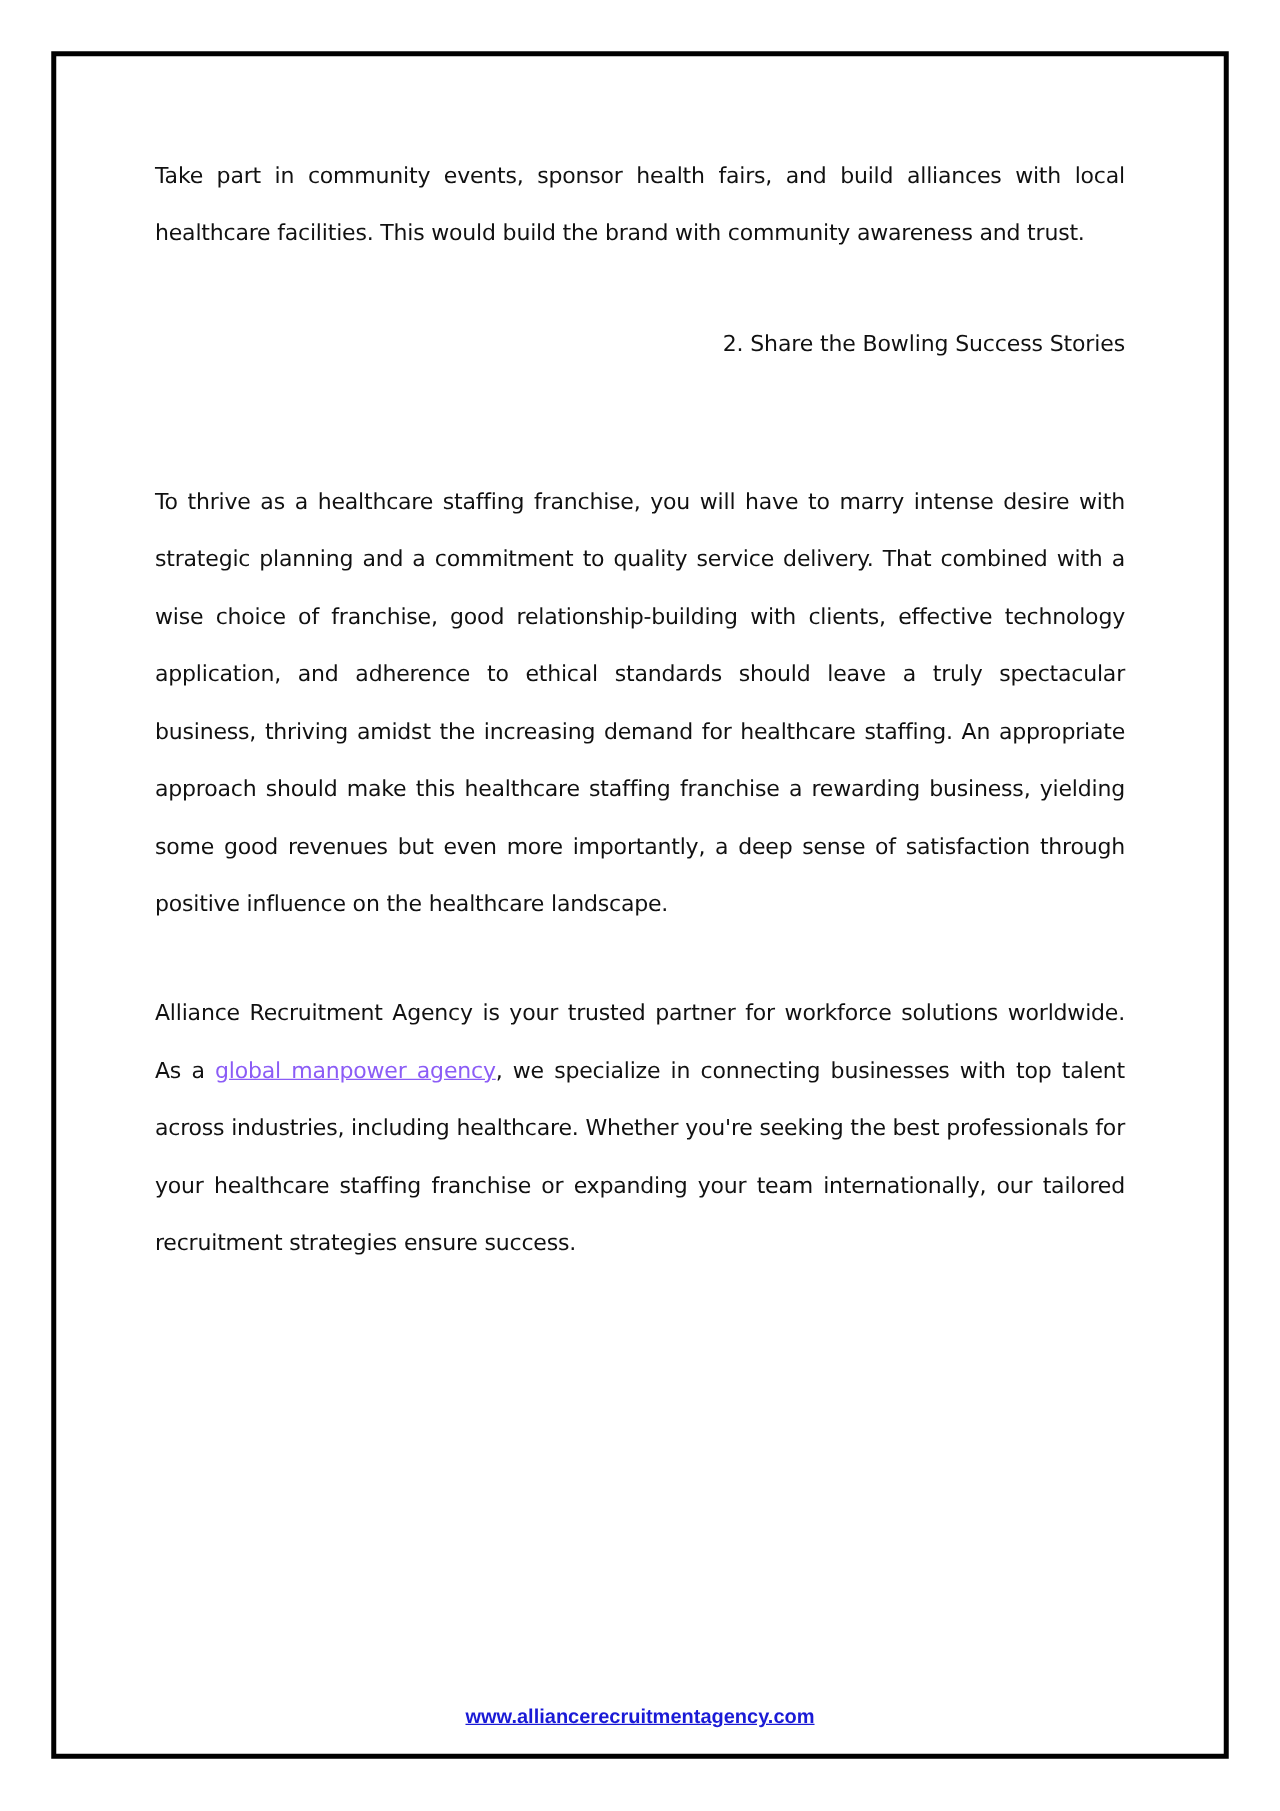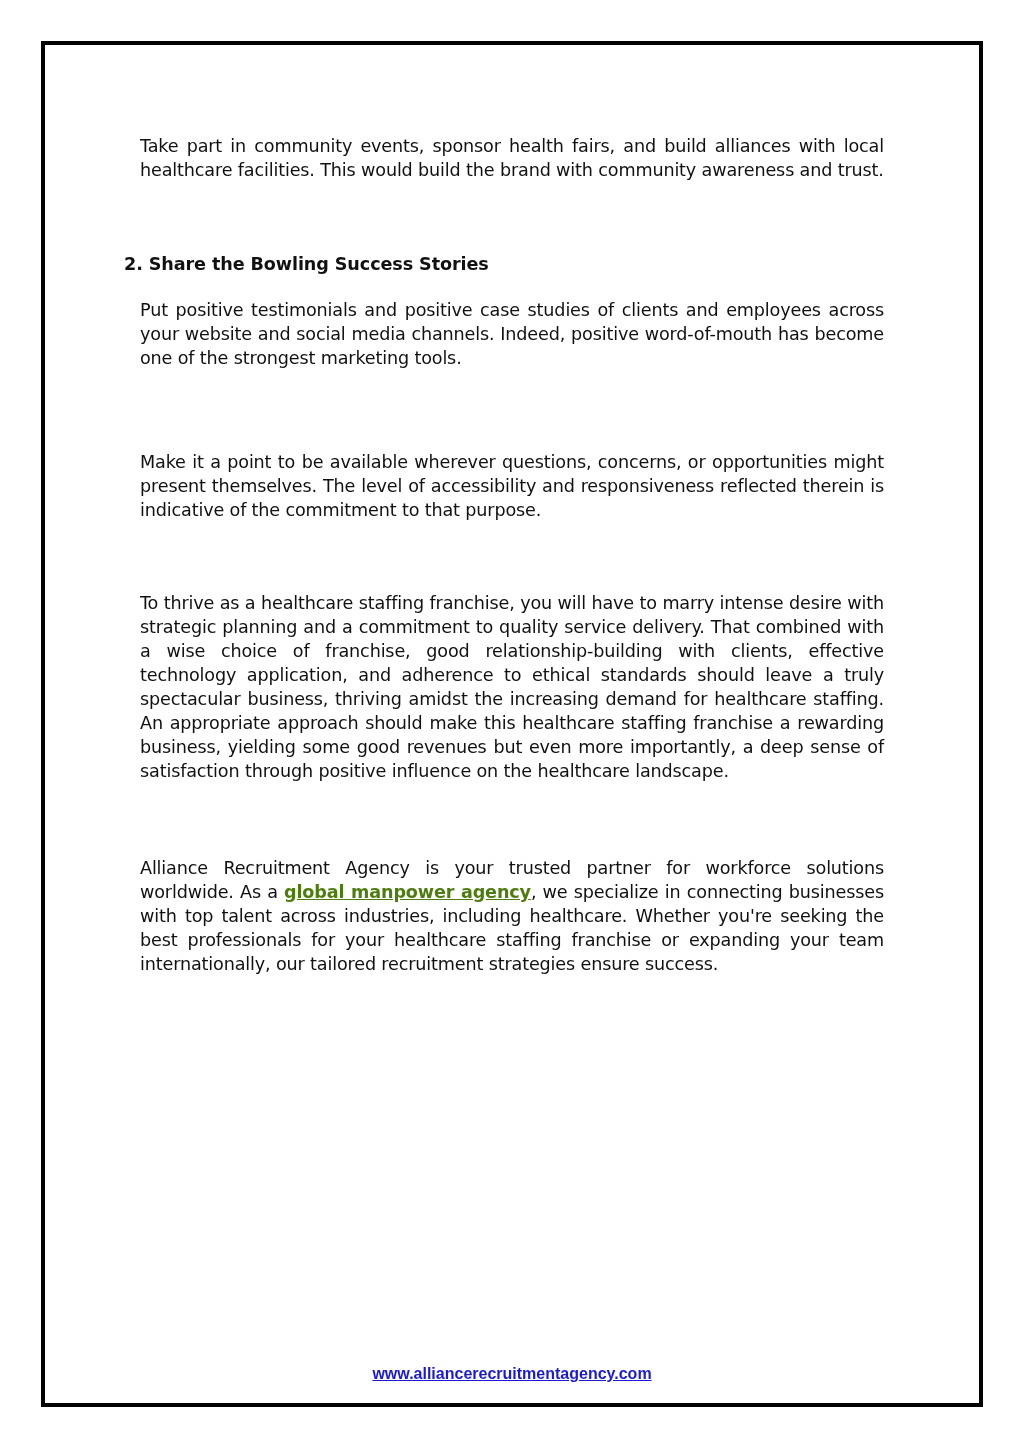--- a/index.html
+++ b/index.html
@@ -9,56 +9,55 @@
     width: 934px; height: 1358px;
     border: 4px solid #000;
     box-sizing: content-box;
   }
   .content {
     position: absolute; left: 124px; top: 118px; width: 776px;
     font-family: "DejaVu Sans", sans-serif;
     color: #111;
   }
   p.body {
-    margin: 16px; font-size: 17.6px; line-height: 24px;
+    margin: 0; font-size: 17.6px; line-height: 46px;
     text-align: justify; letter-spacing: -0.15px;
   }
   h3.sub {
-    margin: 0; font-size: 17.6px; line-height: 34.6px; font-weight: bold;
+    margin: 0; font-size: 17.6px; line-height: 34.6px; font-weight: normal;
     letter-spacing: -0.1px;
+    text-align: right;
   }
   h2.sec {
     margin: 0; font-weight: normal; font-size: 28px; line-height: 50px;
     letter-spacing: -0.2px;
   }
   h2.sec.justify { text-align: justify; text-align-last: left; }
-  a.link { color: #4d7c0f; font-weight: bold; text-decoration: underline; }
+  a.link { color: #8b5cf6; font-weight: normal; text-decoration: underline; }
   b.strong { font-weight: normal; }
   .footer {
     position: absolute; left: 0; width: 1024px; top: 1365px;
     text-align: center;
     font-family: "Liberation Sans", sans-serif; font-weight: bold;
     font-size: 16px;
   }
   .footer a { color: #1a1ad6; text-decoration: underline; }
 </style>
 </head>
 <body>
 
 <div class="page-frame"></div>
 
 <div class="content">
   <p class="body">Take part in community events, sponsor health fairs, and build alliances with local healthcare facilities. This would build the brand with community awareness and trust.</p>
 
   <div style="height:49px"></div>
   <h3 class="sub">2. Share the Bowling Success Stories</h3>
-  <p class="body">Put positive testimonials and positive case studies of clients and employees across your website and social media channels. Indeed, positive word-of-mouth has become one of the strongest marketing tools.</p>
 
   <div style="height:48px"></div>
-  <p class="body">Make it a point to be available wherever questions, concerns, or opportunities might present themselves. The level of accessibility and responsiveness reflected therein is indicative of the commitment to that purpose.</p>
 
   <div style="height:18px"></div>
   <div style="height:19px"></div>
   <p class="body">To thrive as a healthcare staffing franchise, you will have to marry intense desire with strategic planning and a commitment to quality service delivery. That combined with a wise choice of franchise, good relationship-building with clients, effective technology application, and adherence to ethical standards should leave a truly spectacular business, thriving amidst the increasing demand for healthcare staffing. An appropriate approach should make this healthcare staffing franchise a rewarding business, yielding some good revenues but even more importantly, a deep sense of satisfaction through positive influence on the healthcare landscape.</p>
 
   <div style="height:14px"></div>
   <div style="height:27px"></div>
   <p class="body"><span>Alliance Recruitment Agency is your trusted partner for workforce solutions worldwide. As a </span><a class="link" href="#">global manpower agency</a><span>, we specialize in connecting businesses with top talent across industries, including healthcare. Whether you're seeking the best professionals for your </span><b class="strong">healthcare staffing franchise</b><span> or expanding your team internationally, our tailored recruitment strategies ensure success.</span></p>
 </div>
 

